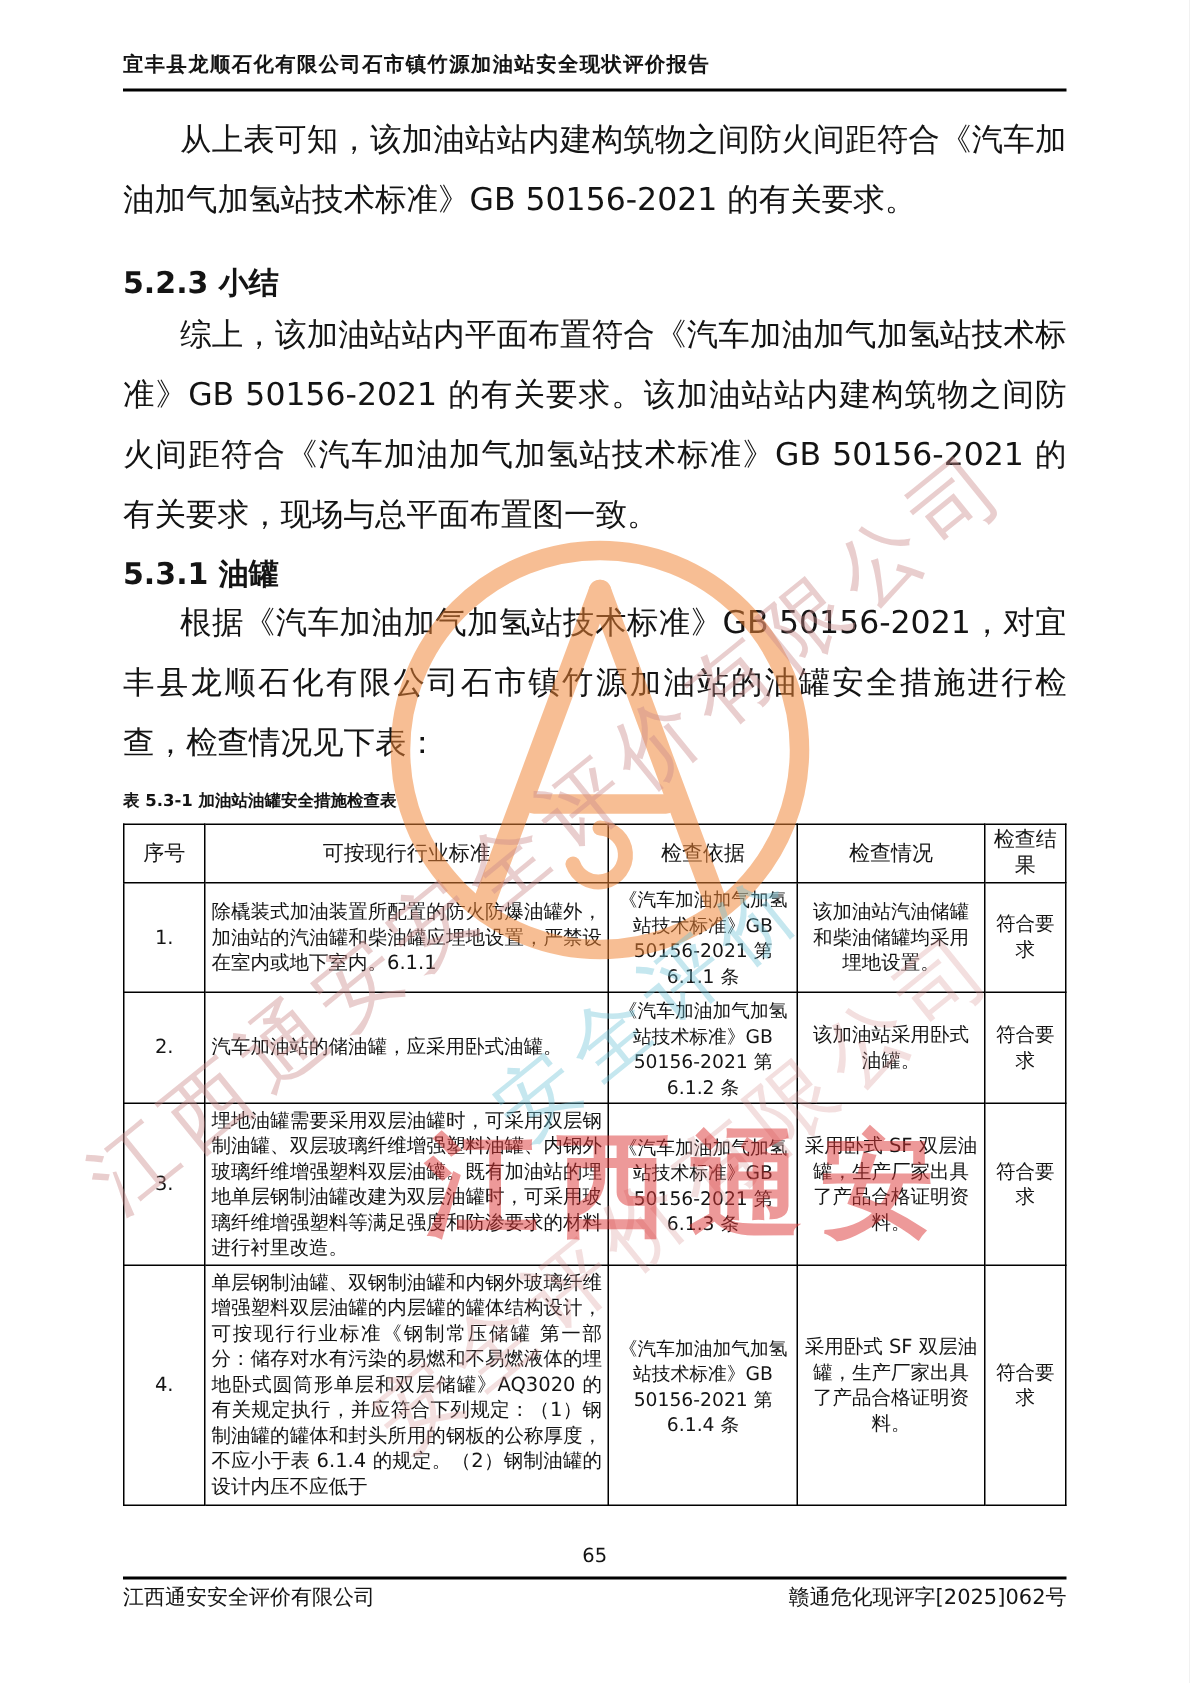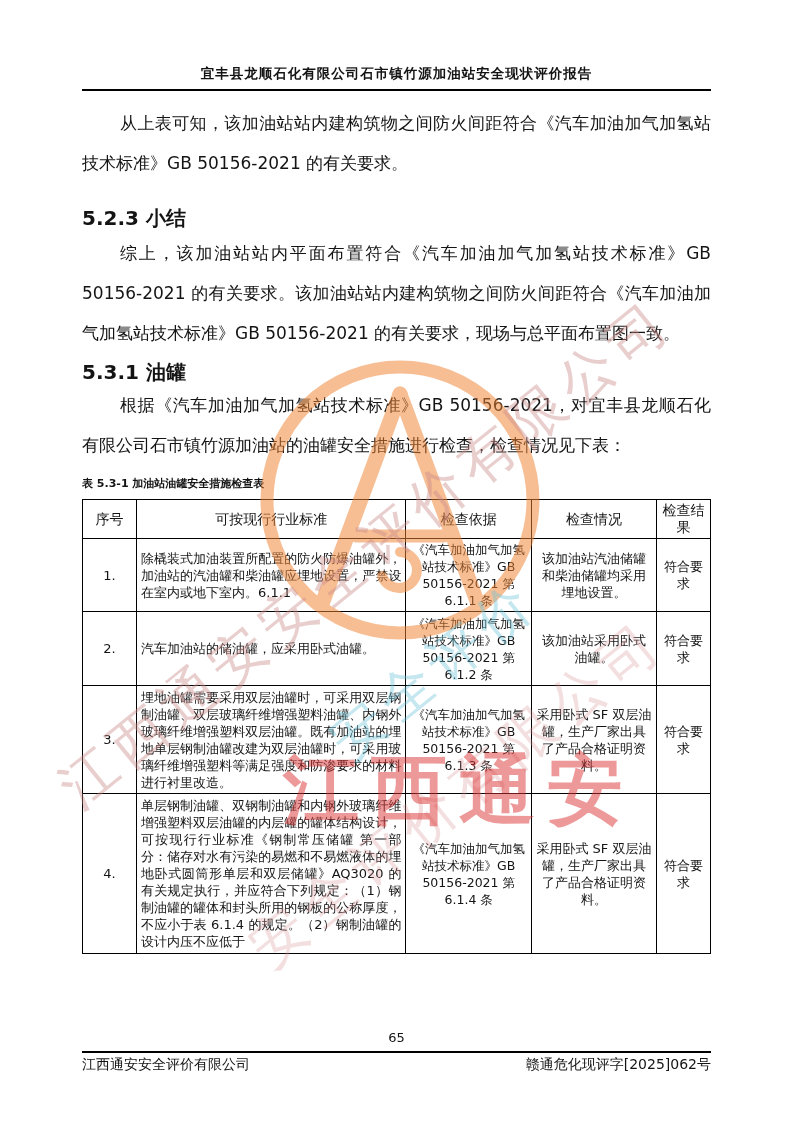--- a/index.html
+++ b/index.html
@@ -8,26 +8,26 @@
     position:relative;
     width:793px; height:1122px;
     margin:0 auto;
     background:#ffffff;
     font-family:"DejaVu Sans","Liberation Sans",sans-serif;
     color:#141414;
     overflow:hidden;
   }
   .content { position:absolute; left:82px; right:82px; top:0; }
 
-  .doc-header { padding-top:64px; text-align:center; }
+  .doc-header { padding-top:34px; }
   .doc-header-title { font-size:13.5px; font-weight:bold; letter-spacing:1px; line-height:18px; }
   .header-rule { border-bottom:2px solid #000; margin-top:7px; }
 
   .body-para {
-    font-size:17px; line-height:40px;
+    font-size:21px; line-height:40px;
     text-align:justify; text-indent:38px;
   }
   .p1 { margin-top:12px; }
   .p2 { margin-top:2px; }
   .p3 { margin-top:0; }
 
   .h-num { font-size:20px; font-weight:bold; line-height:26px; }
   .h-523 { margin-top:22px; }
   .h-53  { margin-top:6px; line-height:28px; font-style:italic; padding-left:56px; letter-spacing:3px; font-size:21px; font-family:"DejaVu Serif","Liberation Serif",serif; }
   .h-531 { margin-top:6px; }

